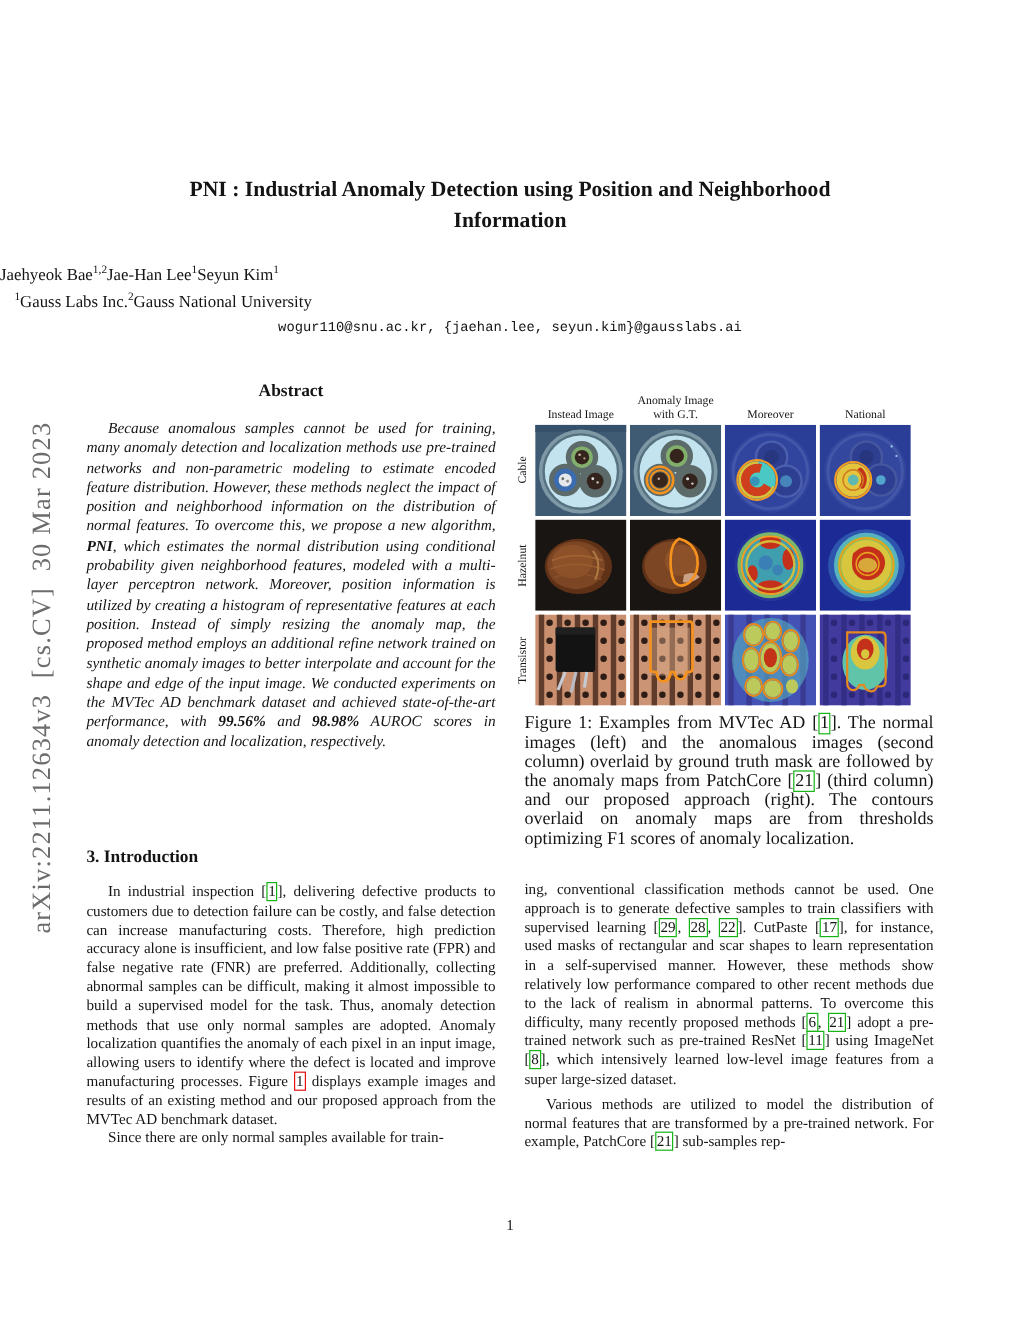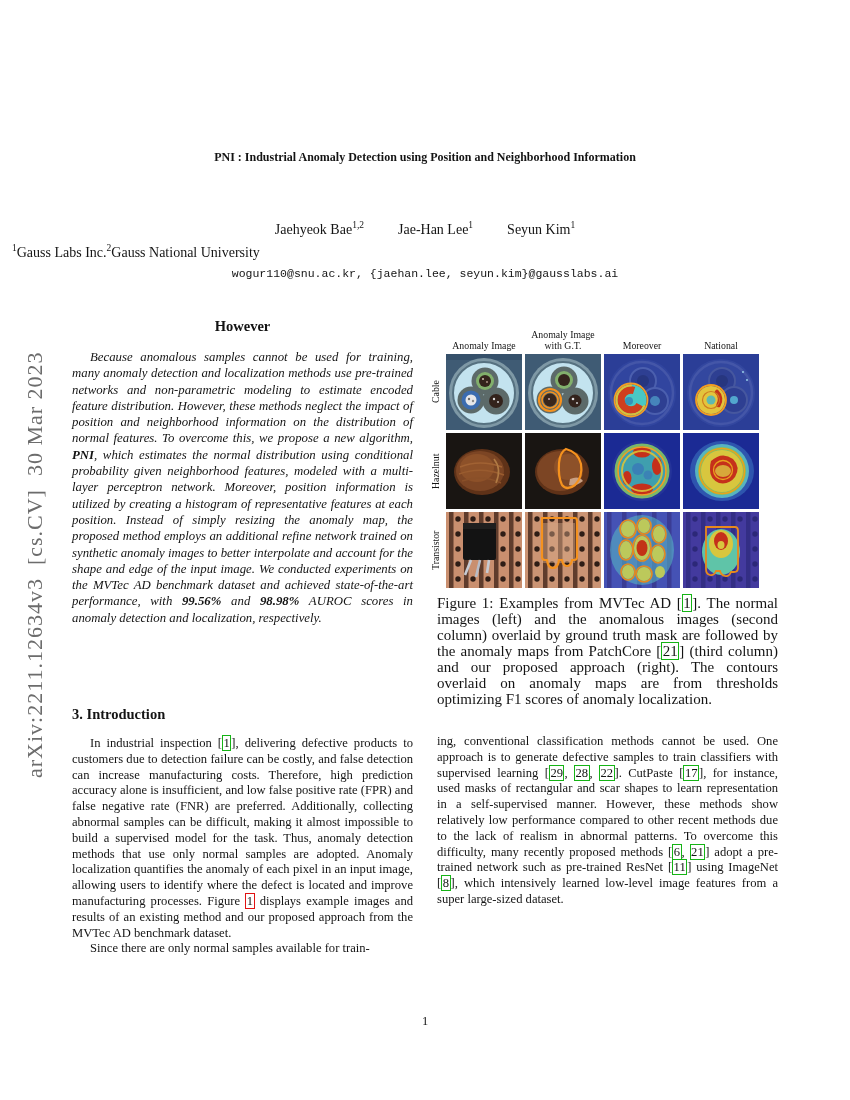--- a/index.html
+++ b/index.html
@@ -9,25 +9,25 @@
     background:#ffffff; color:#141414; overflow:hidden;
     font-family:"Liberation Serif", serif;
   }
   .watermark {
     position:absolute; left:22px; top:778px;
     transform-origin:0 0; transform:rotate(-90deg);
     font-size:22px; letter-spacing:1px; color:#6c6c6c; white-space:pre;
   }
   .title {
     position:absolute; top:144px; left:115px; width:620px;
-    text-align:center; font-size:12px; font-weight:bold; line-height:26px;
+    text-align:center; font-size:18px; font-weight:bold; line-height:26px;
   }
   .authors {
     position:absolute; top:222px; left:0; width:100%;
-    display:flex; justify-content:center; gap:34px; font-size:14px;
+    display:flex; font-size:14px;
   }
   .affils {
     position:absolute; top:245px; left:12px; width:100%;
     display:flex; justify-content:flex-start; font-size:14px;
   }
   sup { font-size:9.5px; vertical-align:super; line-height:0; }
   .emails {
     position:absolute; top:267px; left:0; width:100%; text-align:center;
     font-family:"Liberation Mono","DejaVu Sans Mono",monospace; font-size:11.5px;
   }
@@ -76,34 +76,34 @@
   </div>
 
   <div class="affils">
     <span><sup>1</sup><span>Gauss Labs Inc.</span></span>
     <span><sup>2</sup><span>Gauss National University</span></span>
   </div>
 
   <div class="emails">wogur110@snu.ac.kr, {jaehan.lee, seyun.kim}@gausslabs.ai</div>
 
   <div class="abstract-block">
-    <div class="abstract-heading">However</div>
+    <div class="abstract-heading">Abstract</div>
     <div class="abstract-text"><span>Because anomalous samples cannot be used for training, many anomaly detection and localization methods use pre-trained networks and non-parametric modeling to estimate encoded feature distribution. However, these methods neglect the impact of position and neighborhood information on the distribution of normal features. To overcome this, we propose a new algorithm, </span><span class="bold">PNI</span><span>, which estimates the normal distribution using conditional probability given neighborhood features, modeled with a multi-layer perceptron network. Moreover, position information is utilized by creating a histogram of representative features at each position. Instead of simply resizing the anomaly map, the proposed method employs an additional refine network trained on synthetic anomaly images to better interpolate and account for the shape and edge of the input image. We conducted experiments on the MVTec AD benchmark dataset and achieved state-of-the-art performance, with </span><span class="bold">99.56%</span><span> and </span><span class="bold">98.98%</span><span> AUROC scores in anomaly detection and localization, respectively.</span></div>
   </div>
 
   <div class="intro-block">
     <div class="section-heading">3. Introduction</div>
     <div class="body-par indent"><span>In industrial inspection [</span><span class="cite">1</span><span>], delivering defective products to customers due to detection failure can be costly, and false detection can increase manufacturing costs. Therefore, high prediction accuracy alone is insufficient, and low false positive rate (FPR) and false negative rate (FNR) are preferred. Additionally, collecting abnormal samples can be difficult, making it almost impossible to build a supervised model for the task. Thus, anomaly detection methods that use only normal samples are adopted. Anomaly localization quantifies the anomaly of each pixel in an input image, allowing users to identify where the defect is located and improve manufacturing processes. Figure </span><span class="figref">1</span><span> displays example images and results of an existing method and our proposed approach from the MVTec AD benchmark dataset.</span></div>
     <div class="body-par indent">Since there are only normal samples available for train-</div>
   </div>
 
   <div class="right-figure">
     <div class="fig-grid">
       <div></div>
-      <div class="fig-colhead">Anomaly Image</div>
+      <div class="fig-colhead">Instead Image</div>
       <div class="fig-colhead">Anomaly Image with G.T.</div>
       <div class="fig-colhead">Moreover</div>
       <div class="fig-colhead">National</div>
 
       <div class="fig-rowlabel">Cable</div>
 
       <div class="fig-cell">
         <svg viewBox="0 0 76 76">
             <rect width="76" height="76" fill="#3f5b74"></rect>
             <rect width="76" height="6" fill="#35506a"></rect>
@@ -386,17 +386,18 @@
             <path d="M23 15 L52 15 Q55 15 55 19 L55 56 Q55 60 51 60 L48 60 Q46 65 42 64 Q38 63 37 59 L33 59 Q31 64 27 63 Q23 62 23 57 Z" fill="none" stroke="#e8891c" stroke-width="1.8"></path>
           </svg>
       </div>
     </div>
   </div>
 
   <div class="caption"><span>Figure 1: Examples from MVTec AD [</span><span class="cite">1</span><span>]. The normal images (left) and the anomalous images (second column) overlaid by ground truth mask are followed by the anomaly maps from PatchCore [</span><span class="cite">21</span><span>] (third column) and our proposed approach (right). The contours overlaid on anomaly maps are from thresholds optimizing F1 scores of anomaly localization.</span></div>
 
   <div class="right-body">
     <div class="body-par"><span>ing, conventional classification methods cannot be used. One approach is to generate defective samples to train classifiers with supervised learning [</span><span class="cite">29</span><span>, </span><span class="cite">28</span><span>, </span><span class="cite">22</span><span>]. CutPaste [</span><span class="cite">17</span><span>], for instance, used masks of rectangular and scar shapes to learn representation in a self-supervised manner. However, these methods show relatively low performance compared to other recent methods due to the lack of realism in abnormal patterns. To overcome this difficulty, many recently proposed methods [</span><span class="cite">6</span><span>, </span><span class="cite">21</span><span>] adopt a pre-trained network such as pre-trained ResNet [</span><span class="cite">11</span><span>] using ImageNet [</span><span class="cite">8</span><span>], which intensively learned low-level image features from a super large-sized dataset.</span></div>
+    <div class="body-par indent"><span>Various methods are utilized to model the distribution of normal features that are transformed by a pre-trained network. For example, PatchCore [</span><span class="cite">21</span><span>] sub-samples rep-</span></div>
   </div>
 
   <div class="pagenum">1</div>
 
 </div>
 
 </body></html>

